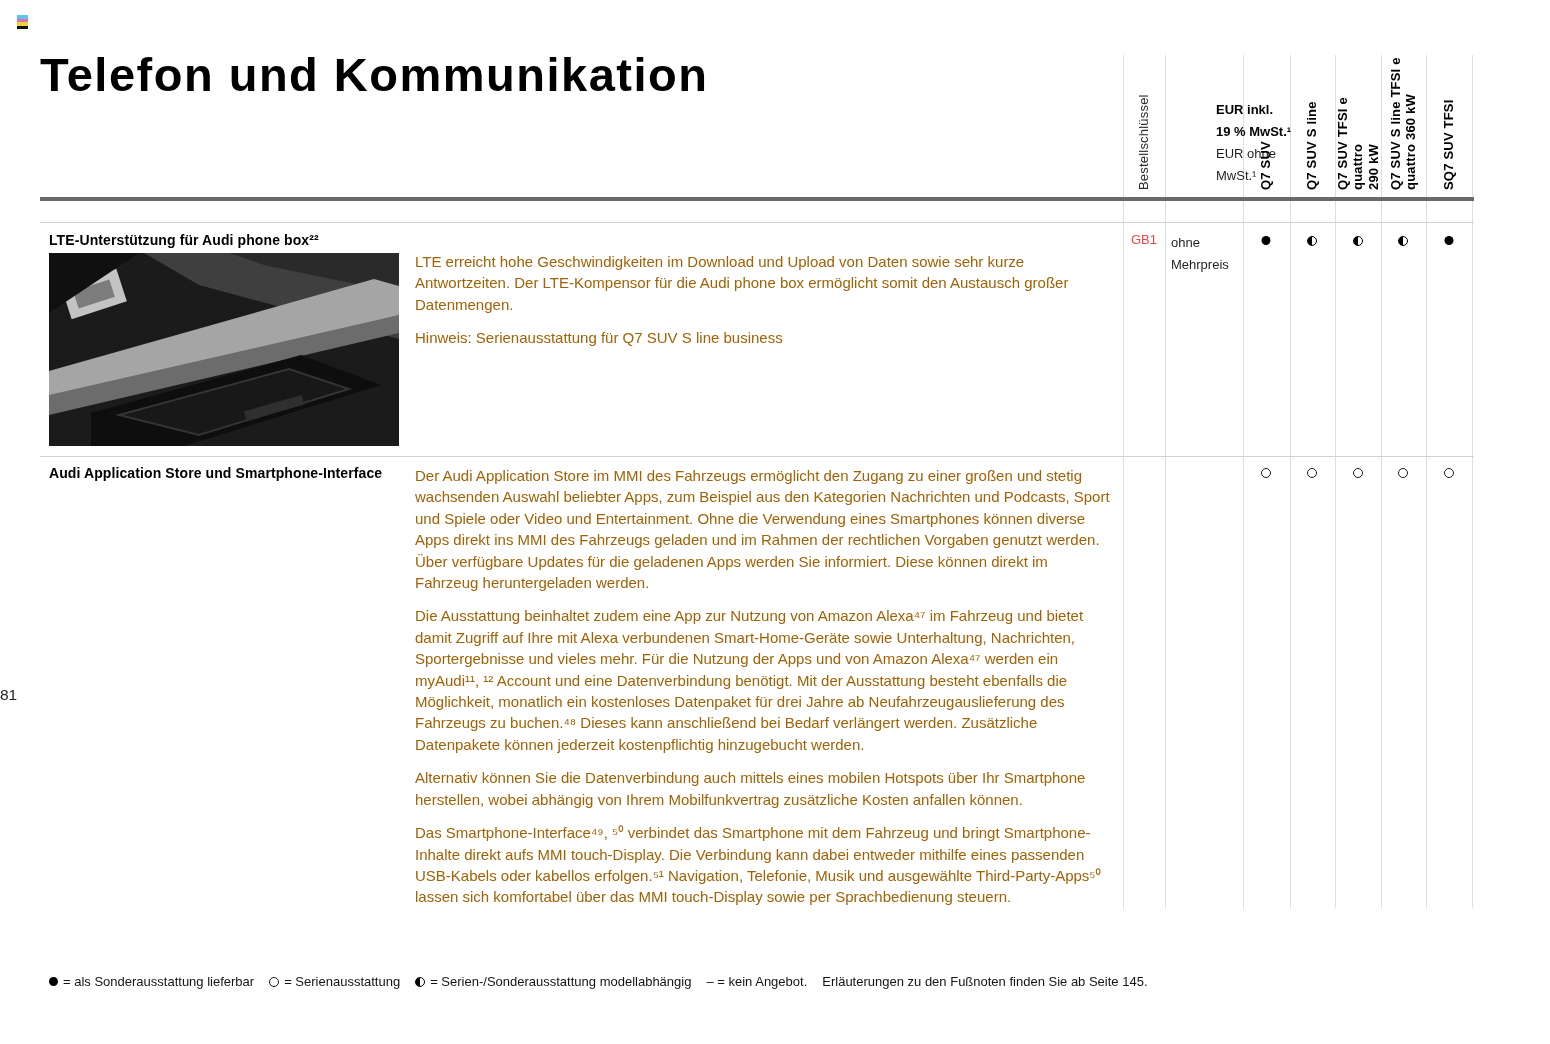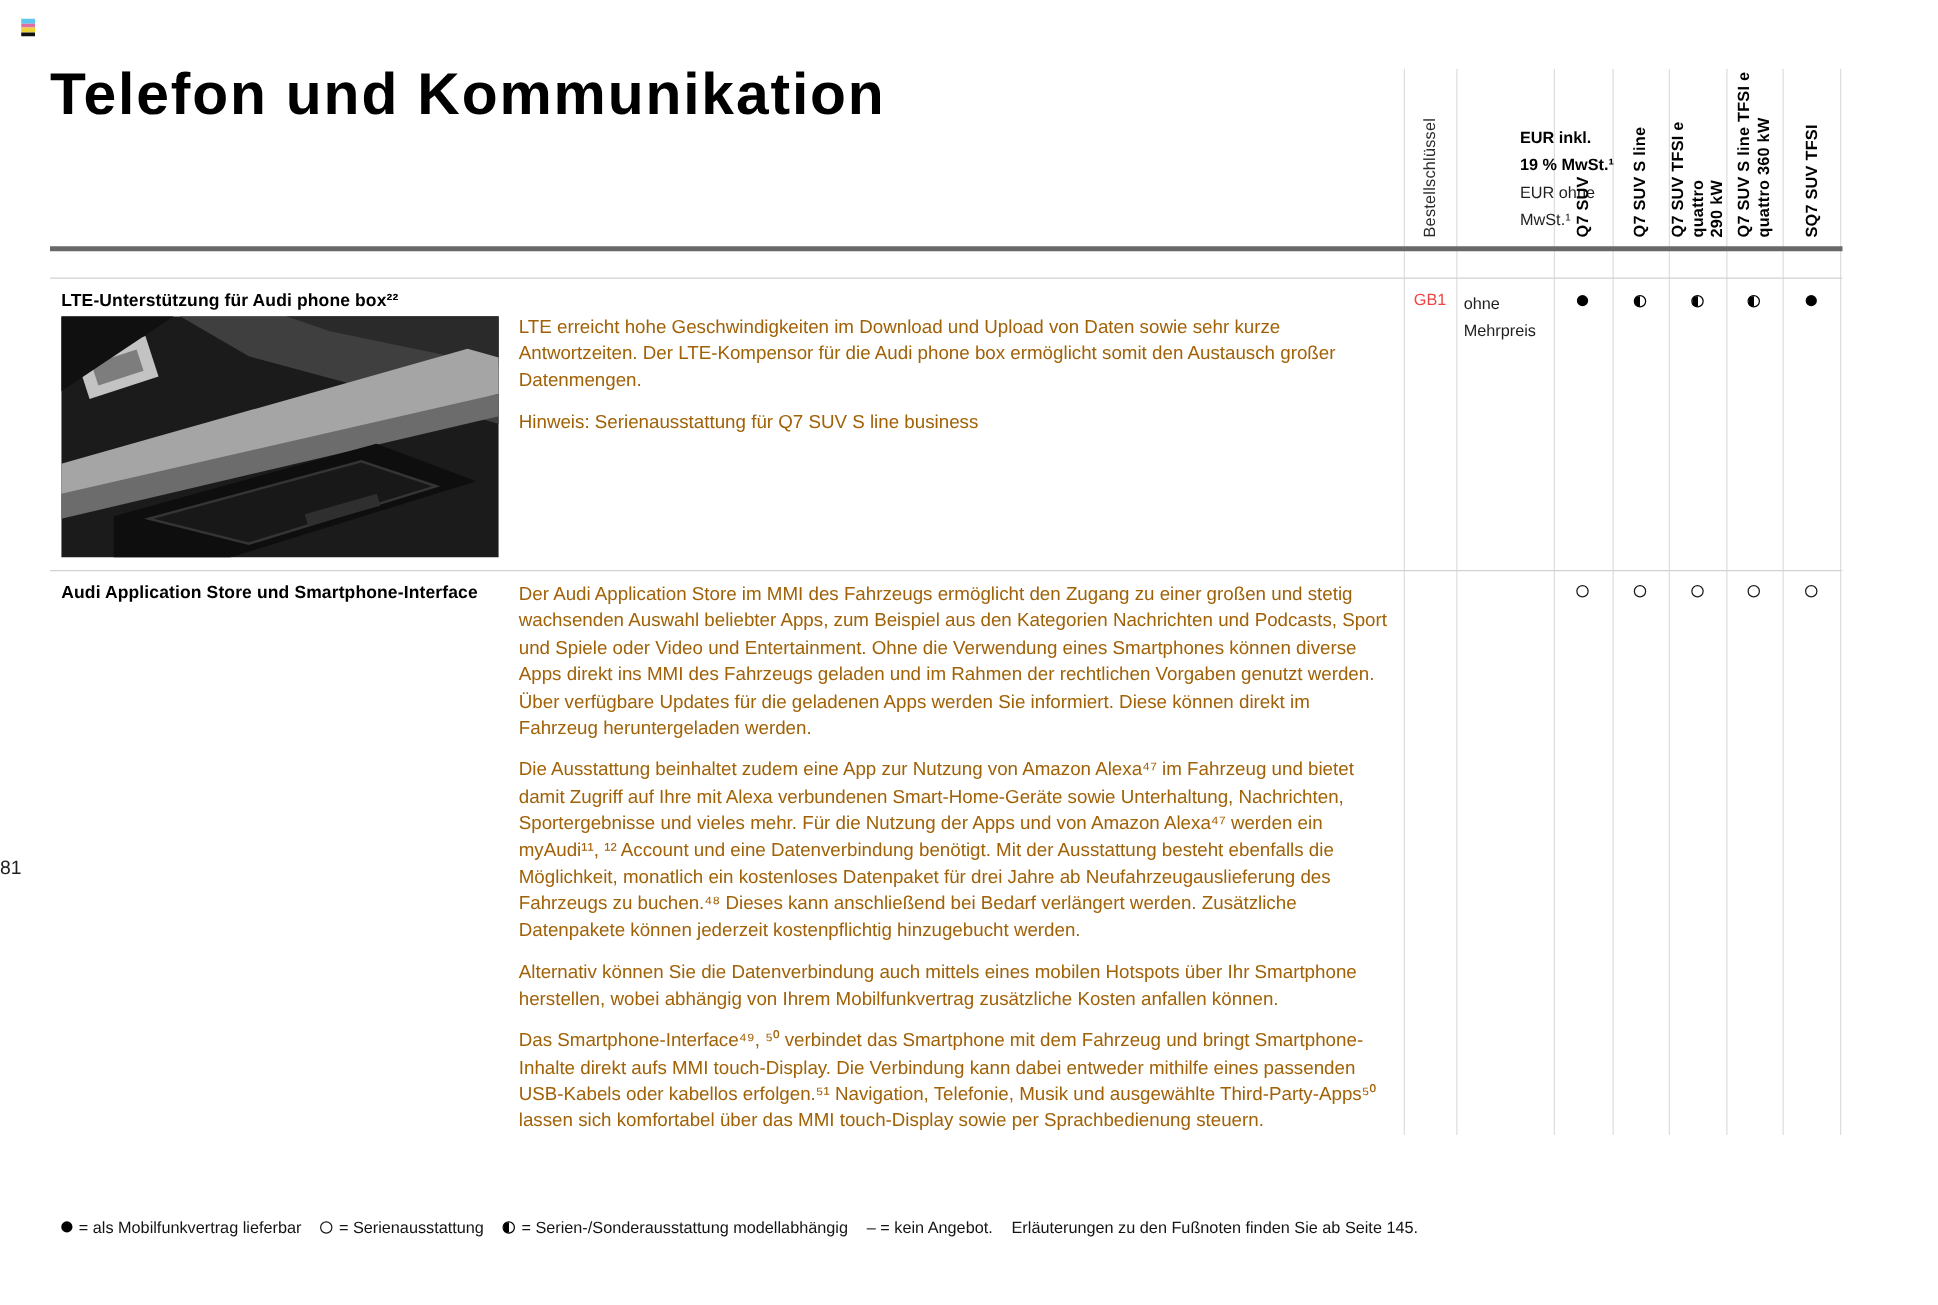--- a/index.html
+++ b/index.html
@@ -147,21 +147,21 @@
 
   <span class="sym sym-open" style="left:1266px; top:468px"></span>
   <span class="sym sym-open" style="left:1312px; top:468px"></span>
   <span class="sym sym-open" style="left:1358px; top:468px"></span>
   <span class="sym sym-open" style="left:1403px; top:468px"></span>
   <span class="sym sym-open" style="left:1449px; top:468px"></span>
 
   <div class="legend">
     <span class="item">
       <span class="sym lsym sym-full"></span>
-      <span>= als Mobilfunkvertrag lieferbar</span>
+      <span>= als Sonderausstattung lieferbar</span>
     </span>
     <span class="item">
       <span class="sym lsym sym-open"></span>
       <span>= Serienausstattung</span>
     </span>
     <span class="item">
       <span class="sym lsym sym-half"></span>
       <span>= Serien-/Sonderausstattung modellabhängig</span>
     </span>
     <span class="item">

